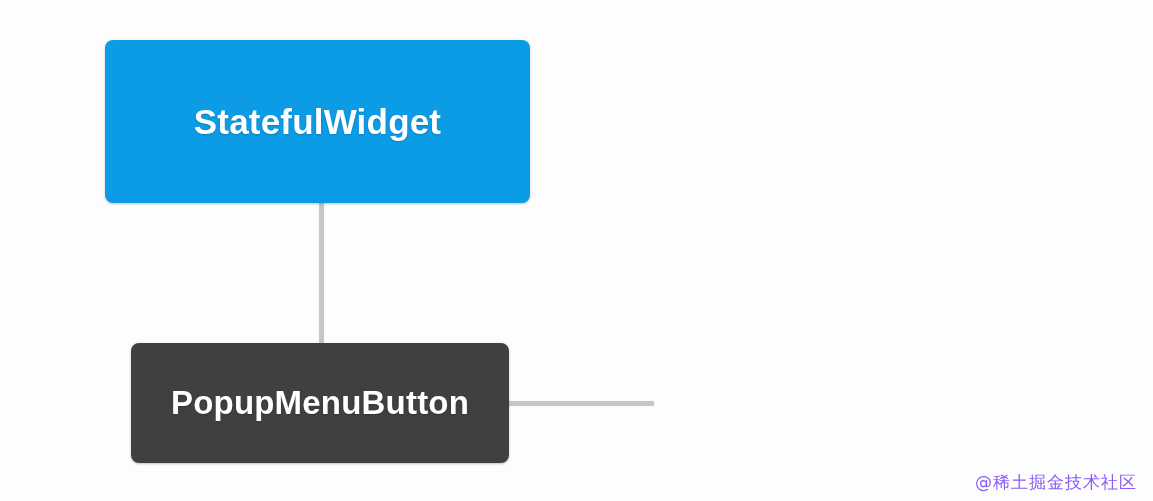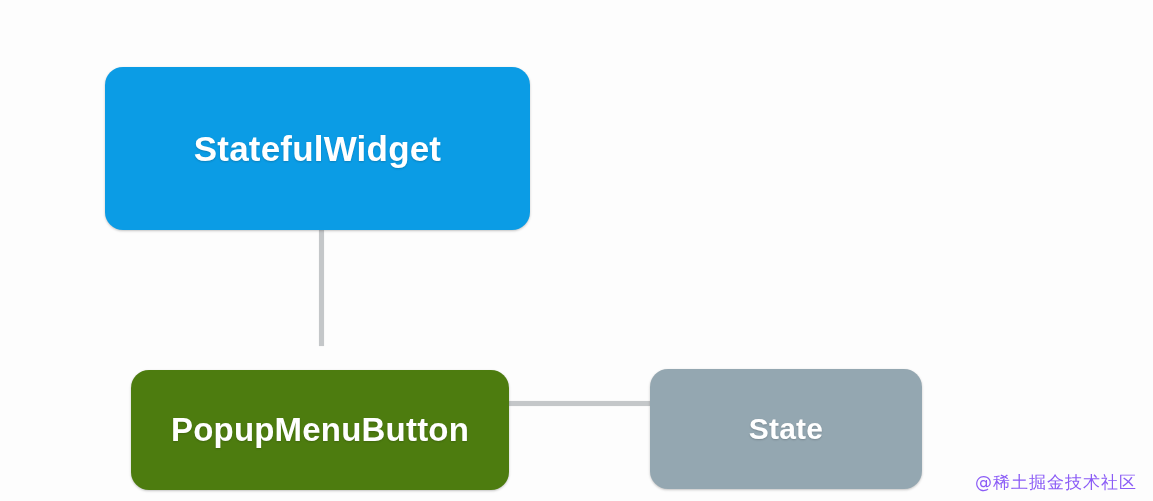--- a/index.html
+++ b/index.html
@@ -41,28 +41,27 @@
   }
   #edge-popup-state {
     left: 504px;
     top: 401px;
     width: 150px;
   }
 
   
   .node {
     position: absolute;
-    border-radius: 18px;
+    border-radius: 8px;
     display: flex;
     align-items: center;
     justify-content: center;
     z-index: 2;
     box-shadow: 0 1px 3px rgba(0,0,0,0.14), 0 1px 2px rgba(0,0,0,0.10);
     box-sizing: border-box;
-    margin-top: 27px;
   }
   .node .node-label {
     color: #ffffff;
     font-weight: bold;
     letter-spacing: 0.2px;
     text-align: center;
     text-shadow: 0 1px 2px rgba(0,0,0,0.18);
     white-space: nowrap;
   }
 
@@ -75,21 +74,21 @@
   }
   #node-stateful-widget .node-label {
     font-size: 35px;
   }
 
   #node-popup-menu-button {
     left: 131px;
     top: 343px;
     width: 378px;
     height: 120px;
-    background: #4d7c0f;
+    background: #404040;
   }
   #node-popup-menu-button .node-label {
     font-size: 33px;
   }
 
   #node-state {
     left: 650px;
     top: 342px;
     width: 272px;
     height: 120px;
@@ -122,19 +121,16 @@
   <div class="connector horizontal" id="edge-popup-state"></div>
 
   <div class="node" id="node-stateful-widget">
     <span class="node-label">StatefulWidget</span>
   </div>
 
   <div class="node" id="node-popup-menu-button">
     <span class="node-label">PopupMenuButton</span>
   </div>
 
-  <div class="node" id="node-state">
-    <span class="node-label">State</span>
-  </div>
 
   <div id="watermark">@稀土掘金技术社区</div>
 
 </div>
 
 </body></html>

